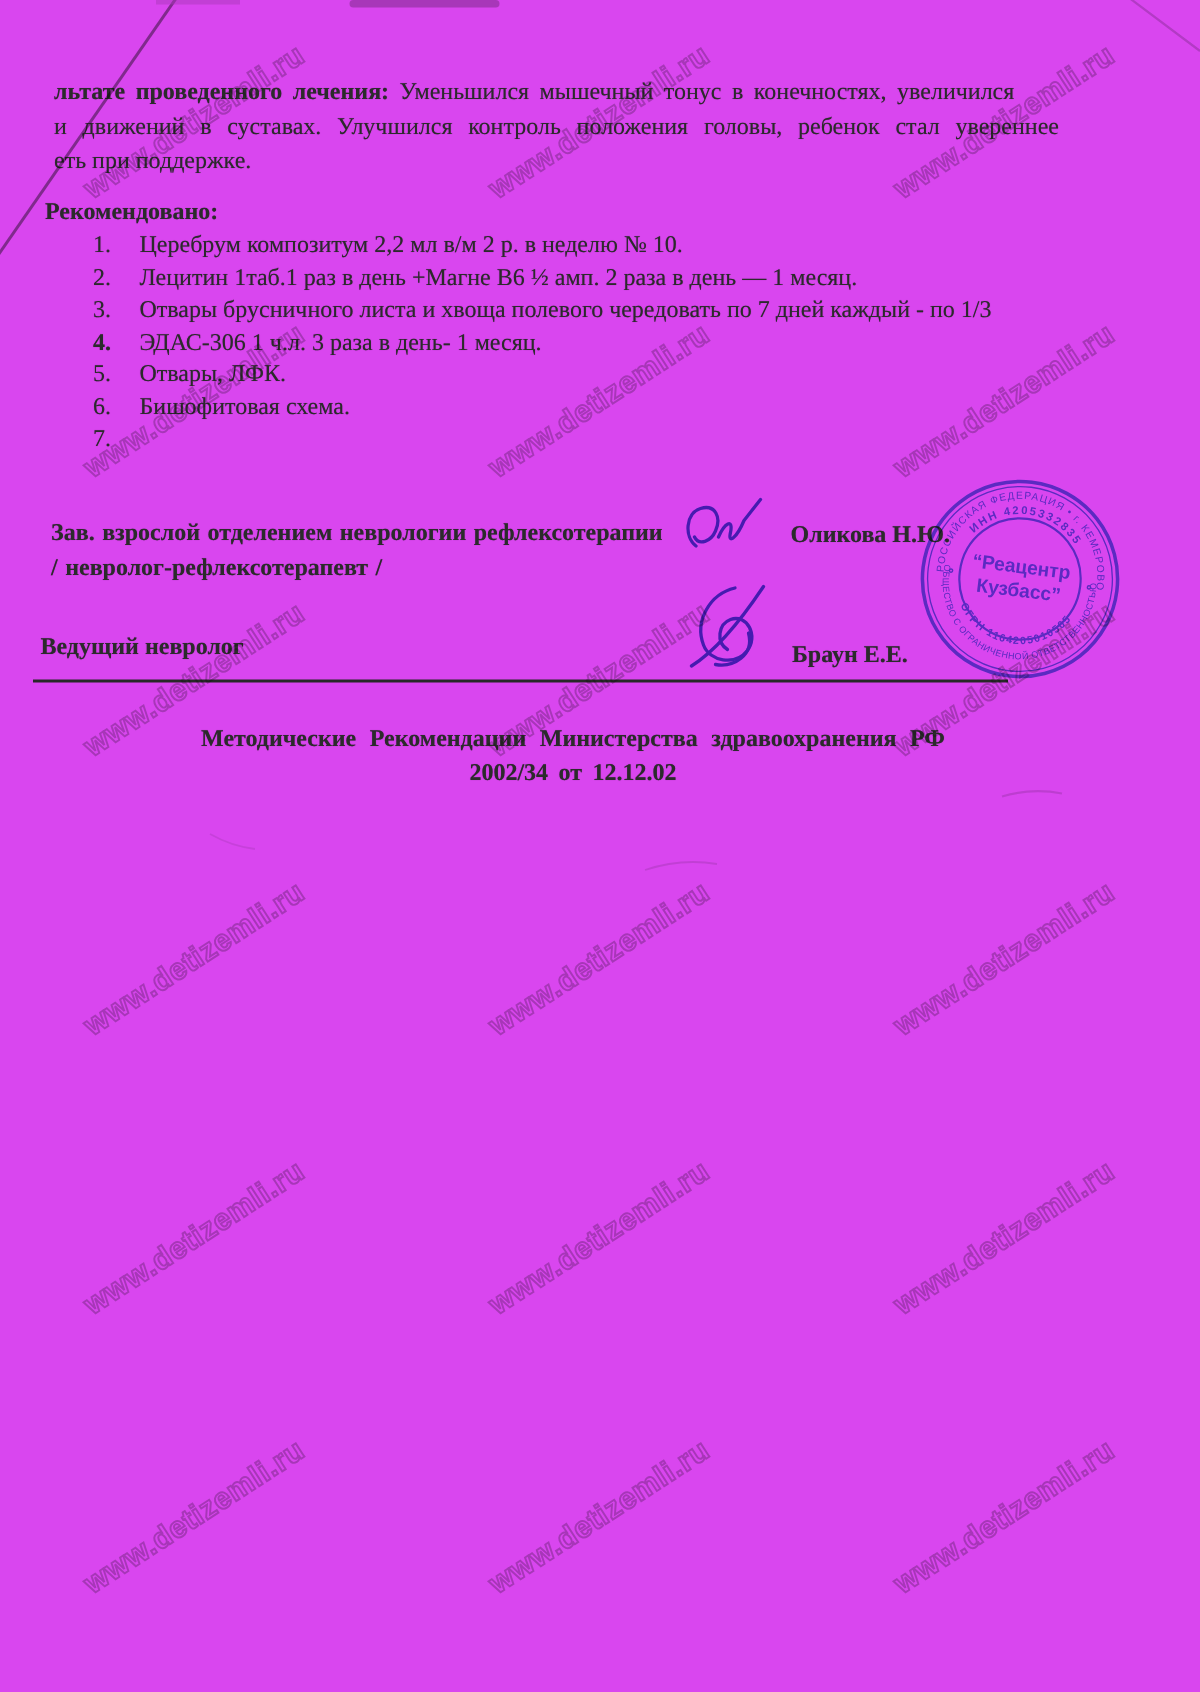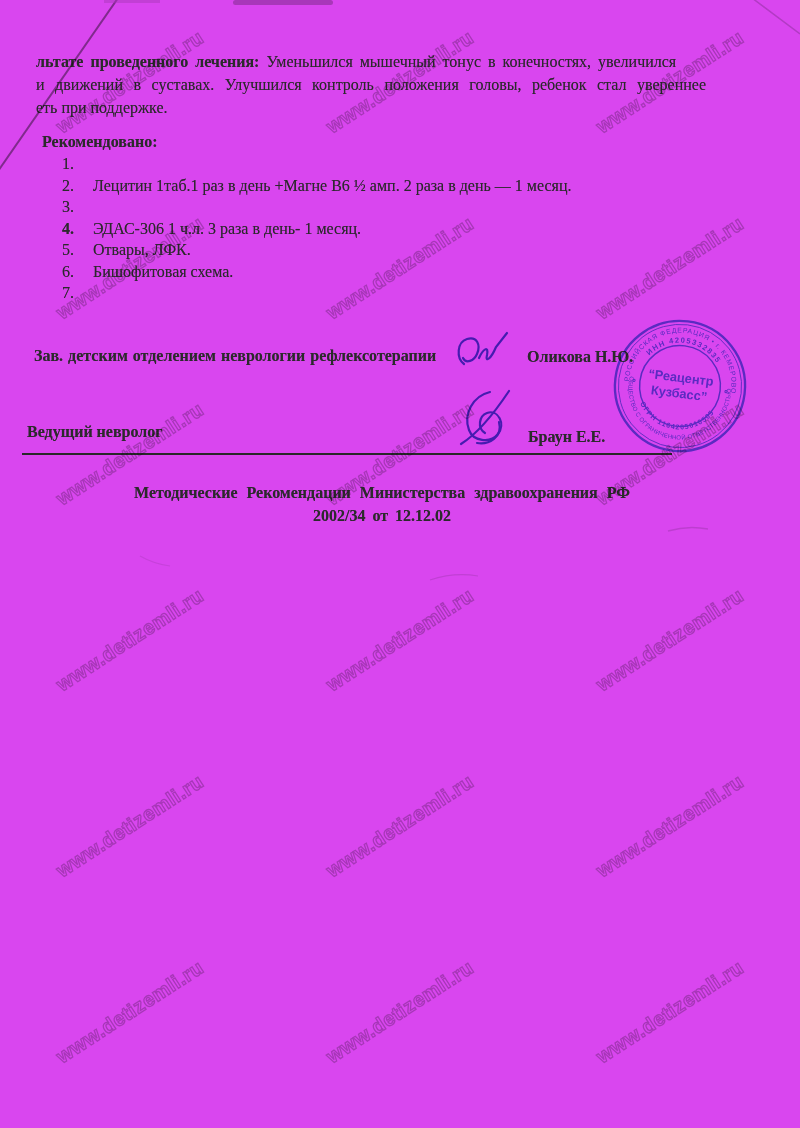--- a/index.html
+++ b/index.html
@@ -13,21 +13,21 @@
   
   .content{position:absolute;inset:0;z-index:2;}
   .txt{position:absolute;font-size:16px;line-height:23px;
        text-shadow:0 0 .6px rgba(0,0,0,.4);}
   .b{font-weight:bold;}
 
   .para{left:36px;top:50px;width:678px;}
   .para .l1{word-spacing:3px;}
   .para .l2{word-spacing:6.5px;}
 
-  .rec-head{left:30px;top:130px;font-weight:bold;margin-left:12px;}
+  .rec-head{left:30px;top:130px;font-weight:bold;}
   .rec-list{left:62px;top:153px;width:660px;line-height:21.5px;}
   .rec-item{display:flex;}
   .rec-num{width:31px;flex:0 0 31px;}
   .rec-num.b{font-weight:bold;}
   .rec-cont{margin-left:6px;}
 
   .sig-title1{left:34px;top:344px;font-weight:bold;width:430px;word-spacing:1px;}
   .sig-name1{left:527px;top:345px;font-weight:bold;}
   .sig-title2{left:27px;top:420px;font-weight:bold;}
   .sig-name2{left:528px;top:425px;font-weight:bold;}
@@ -77,30 +77,34 @@
       <div class="l1"><span class="b">льтате проведенного лечения:</span><span> Уменьшился мышечный тонус в конечностях, увеличился</span></div>
       <div class="l2">и движений в суставах. Улучшился контроль положения головы, ребенок стал увереннее</div>
       <div class="l3">еть при поддержке.</div>
     </div>
 
     <div class="txt rec-head">Рекомендовано:</div>
 
     <div class="txt rec-list" id="rec-list">
         <div class="rec-item">
           <span class="rec-num">1.</span>
+          <span>
+            <div>Церебрум композитум 2,2 мл в/м 2 р. в неделю № 10.</div>
+          </span>
         </div>
         <div class="rec-item">
           <span class="rec-num">2.</span>
           <span>
             <div>Лецитин  1таб.1 раз в день +Магне В6 ½  амп. 2 раза в день — 1 месяц.</div>
           </span>
         </div>
         <div class="rec-item">
           <span class="rec-num">3.</span>
           <span>
+            <div>Отвары брусничного листа и хвоща полевого чередовать по 7 дней каждый - по 1/3</div>
           </span>
         </div>
         <div class="rec-item">
           <span class="rec-num b">4.</span>
           <span>
             <div>ЭДАС-306 1  ч.л. 3 раза в день- 1 месяц.</div>
           </span>
         </div>
         <div class="rec-item">
           <span class="rec-num">5.</span>
@@ -113,21 +117,22 @@
           <span>
             <div>Бишофитовая схема.</div>
           </span>
         </div>
         <div class="rec-item">
           <span class="rec-num">7.</span>
         </div>
       </div>
 
     <div class="txt sig-title1">
-      <div>Зав. детским отделением неврологии рефлексотерапии</div>
+      <div>Зав. взрослой отделением неврологии рефлексотерапии</div>
+      <div>/ невролог-рефлексотерапевт /</div>
     </div>
     <div class="txt sig-name1">Оликова Н.Ю.</div>
 
     <div class="txt sig-title2">Ведущий невролог</div>
     <div class="txt sig-name2">Браун Е.Е.</div>
 
     <div class="rule"></div>
 
     <div class="txt footer">
       <div>Методические  Рекомендации  Министерства  здравоохранения РФ</div>

